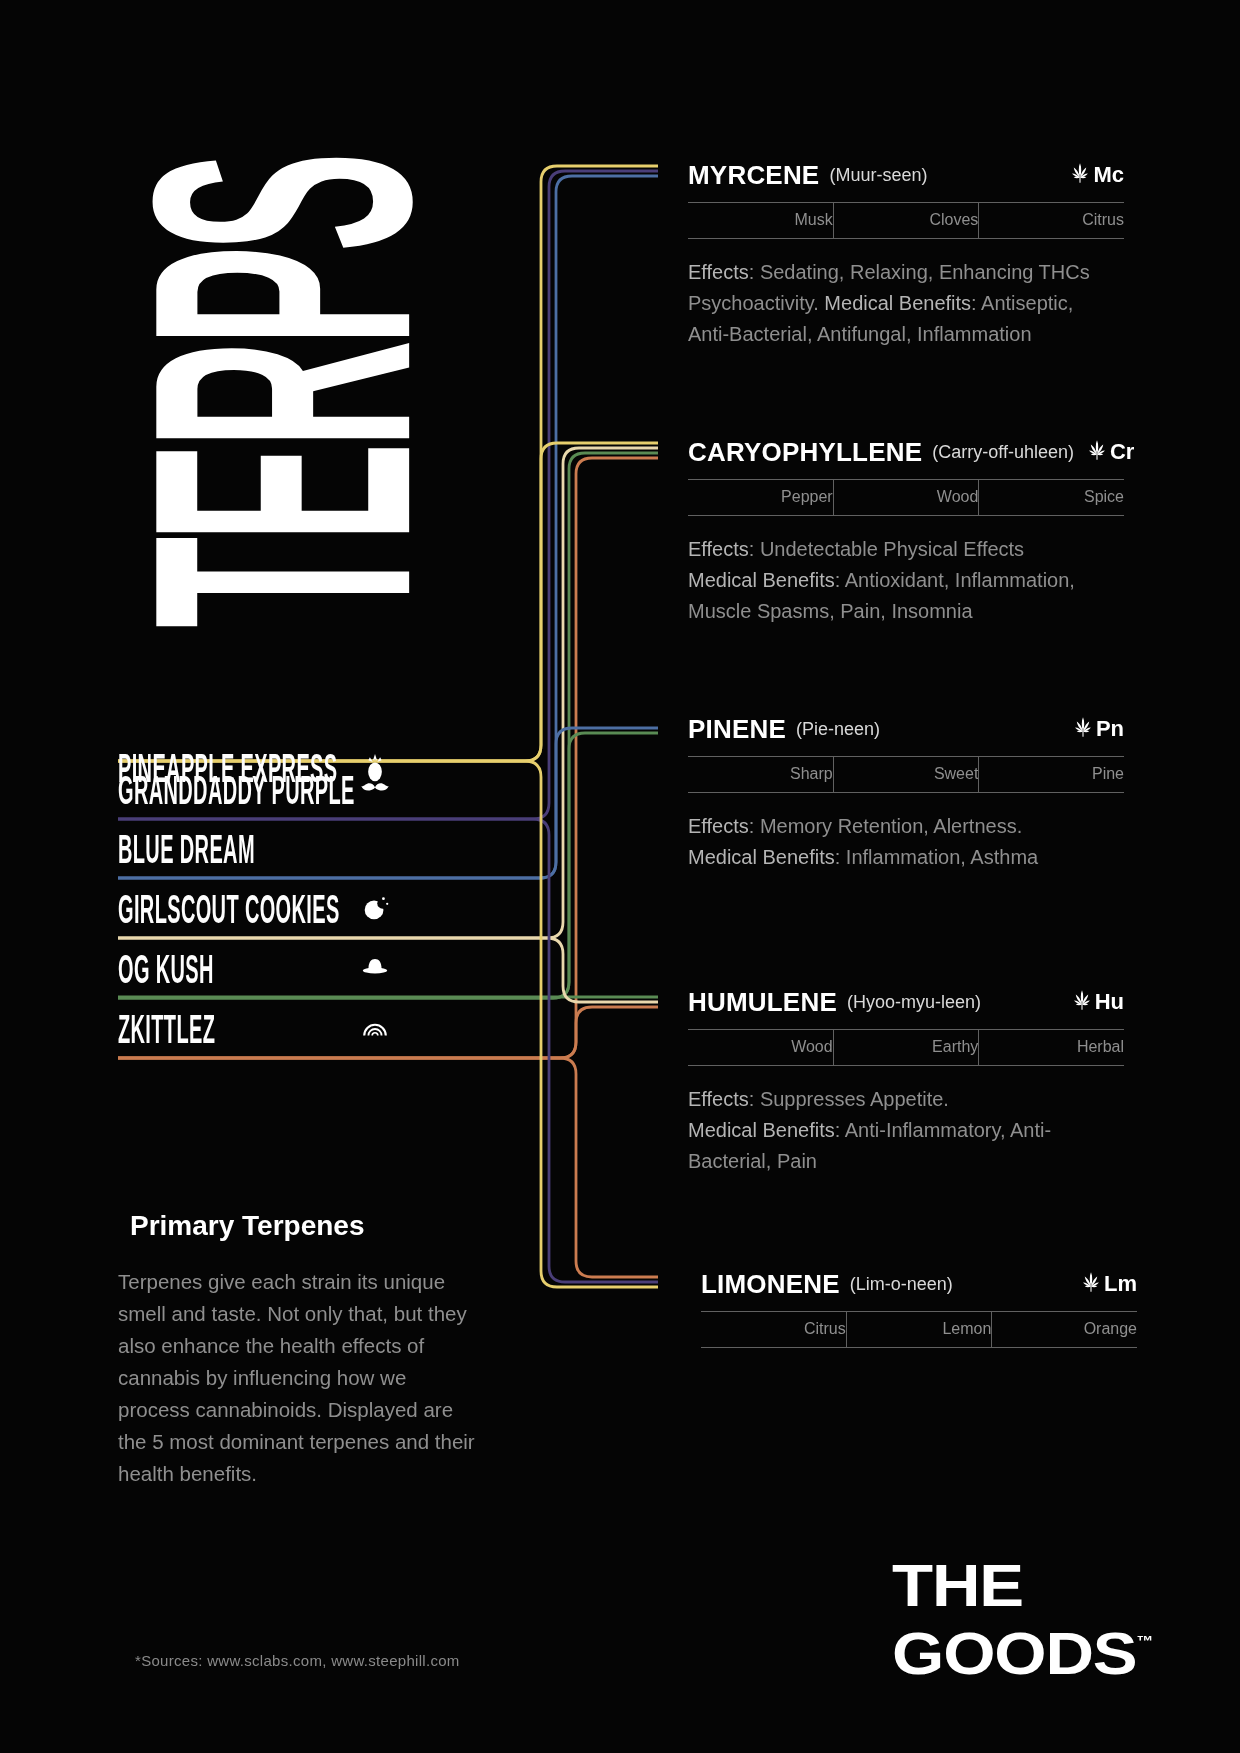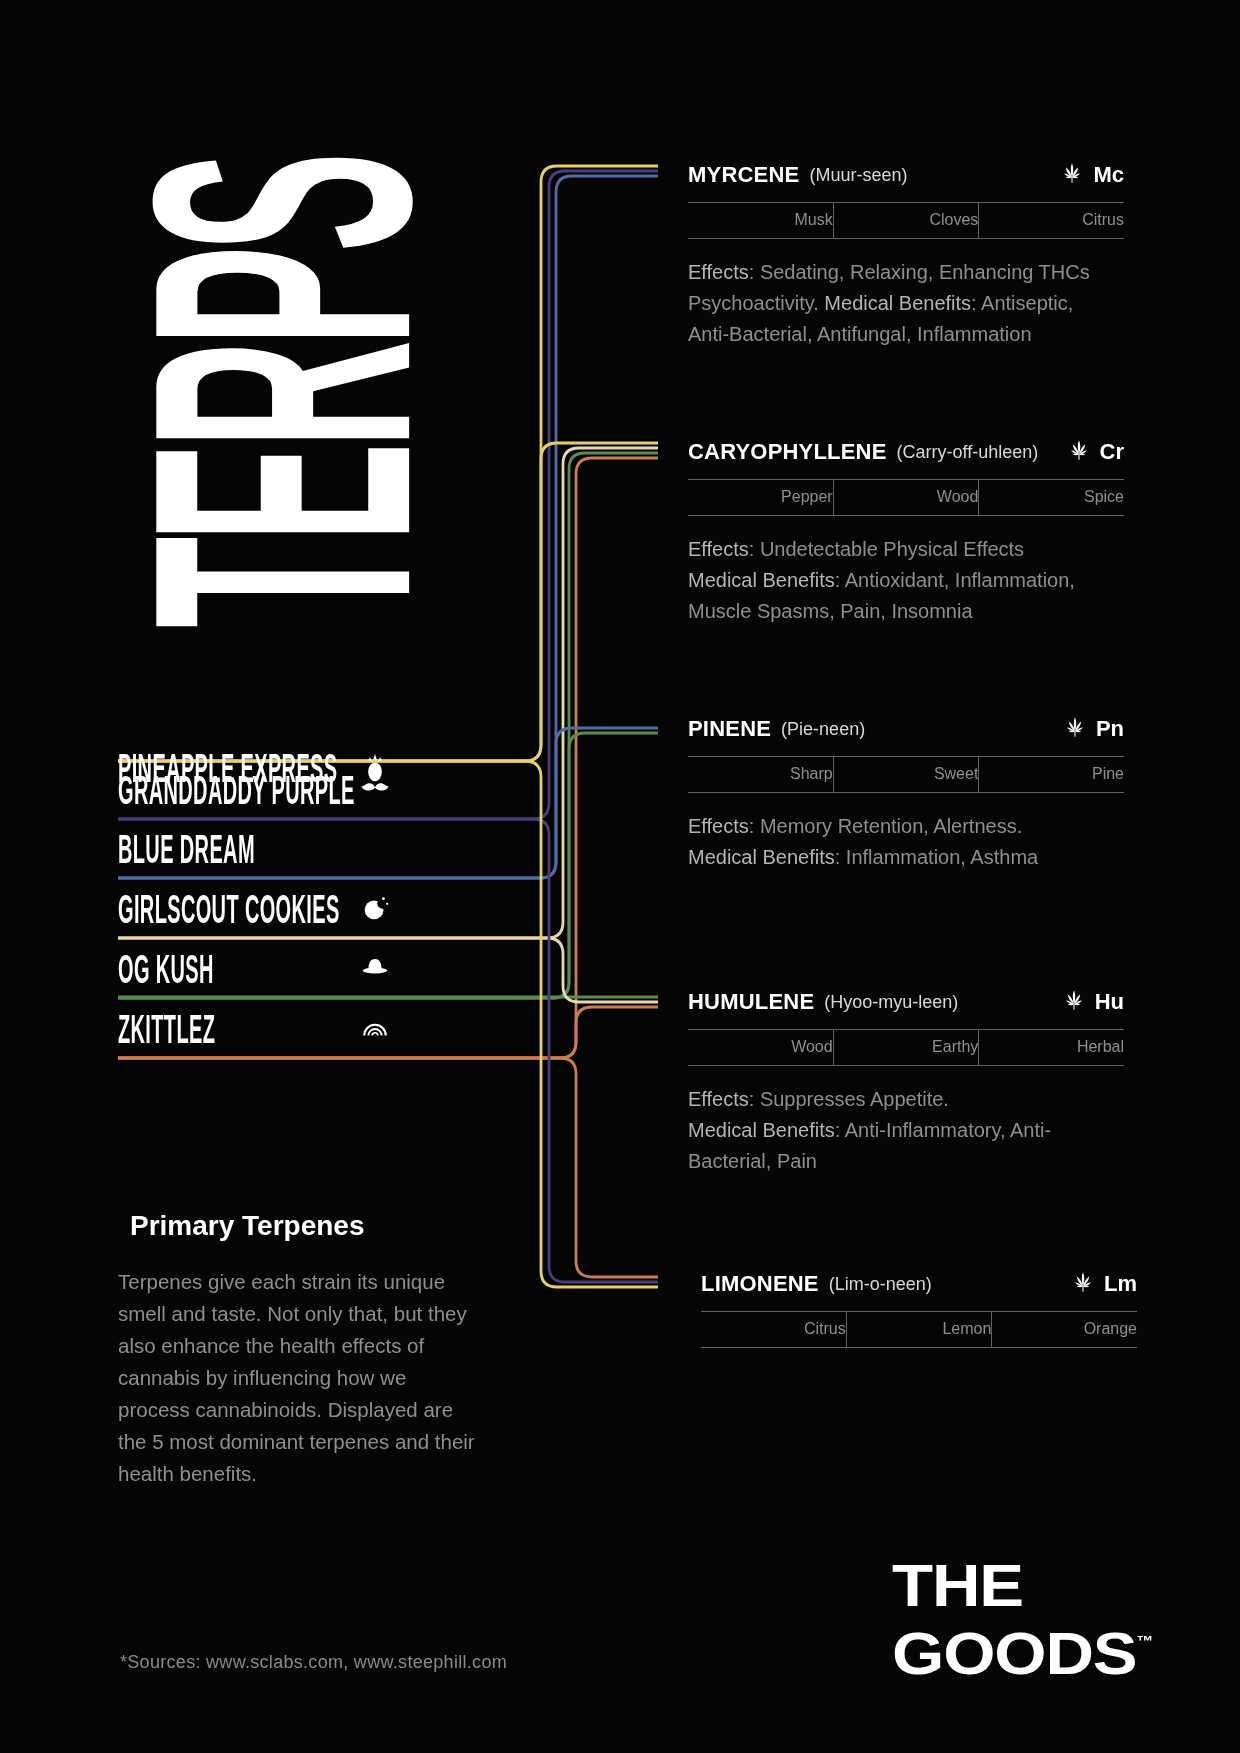--- a/index.html
+++ b/index.html
@@ -12,37 +12,37 @@
          transform:rotate(-90deg) scaleY(2.45);}
   
   .strain-row{position:absolute;width:272px;height:44px;z-index:3;}
   .strain-label{position:absolute;left:0;top:0;height:44px;line-height:44px;font-weight:700;font-size:27px;
                 letter-spacing:.5px;white-space:nowrap;color:#fdfdfd;transform:scale(.74,1.5);transform-origin:0 50%;}
   .strain-icon{position:absolute;right:0;top:7px;width:30px;height:30px;}
   .strain-icon svg{width:100%;height:100%;display:block;}
   
   .terp{position:absolute;left:688px;width:436px;z-index:2;}
   .terp-head{display:flex;align-items:center;gap:10px;height:30px;}
-  .terp-name{font-weight:700;font-size:22px;letter-spacing:.2px;color:#fff;white-space:nowrap;}
+  .terp-name{font-weight:700;font-size:26px;letter-spacing:.2px;color:#fff;white-space:nowrap;}
   .terp-pron{font-size:18px;color:#d9d9d9;white-space:nowrap;}
-  .terp-right{margin-left:auto;display:flex;align-items:center;gap:8px;}
+  .terp-right{margin-left:auto;display:flex;align-items:center;gap:0;}
   .leaf-icon{width:26px;height:26px;}
   .leaf-icon svg{width:100%;height:100%;display:block;}
   .terp-abbr{font-weight:700;font-size:22px;color:#fff;}
   .flavors{display:flex;margin-top:12px;border-top:1px solid #616161;border-bottom:1px solid #616161;}
   .flavors .cell{flex:1;text-align:right;padding:8px 0 9px;font-size:16px;color:#8f8f8f;border-left:1px solid #616161;}
   .flavors .cell:first-child{border-left:none;}
   .terp-desc{margin:18px 0 0;width:430px;font-size:20px;line-height:31px;color:#8f8f8f;}
   .terp-desc .dlabel{font-weight:400;color:#b5b5b5;}
   
   .about{position:absolute;left:118px;top:1198px;width:362px;z-index:2;}
   .about h3{margin:12px;font-size:28px;font-weight:700;color:#fff;}
   .about p{margin:24px 0 0;font-size:20.5px;line-height:32px;color:#8f8f8f;}
   
-  .sources{position:absolute;left:120px;top:1652px;z-index:2;font-size:18px;color:#8a8a8a;letter-spacing:.3px;}
+  .sources{position:absolute;left:135px;top:1652px;z-index:2;font-size:15px;color:#8a8a8a;letter-spacing:.3px;}
   .brand{position:absolute;left:892px;top:1560px;z-index:2;color:#fff;font-weight:700;transform:scaleX(1.12);transform-origin:0 0;}
   .brand .l1{font-size:60px;line-height:52px;letter-spacing:-1px;}
   .brand .l2{font-size:60px;line-height:58px;letter-spacing:-1px;}
   .brand .tm{font-size:15px;vertical-align:28px;letter-spacing:0;}
 </style>
 </head>
 <body>
 
 <div class="canvas">
   <svg id="connectors" width="1240" height="1753">

